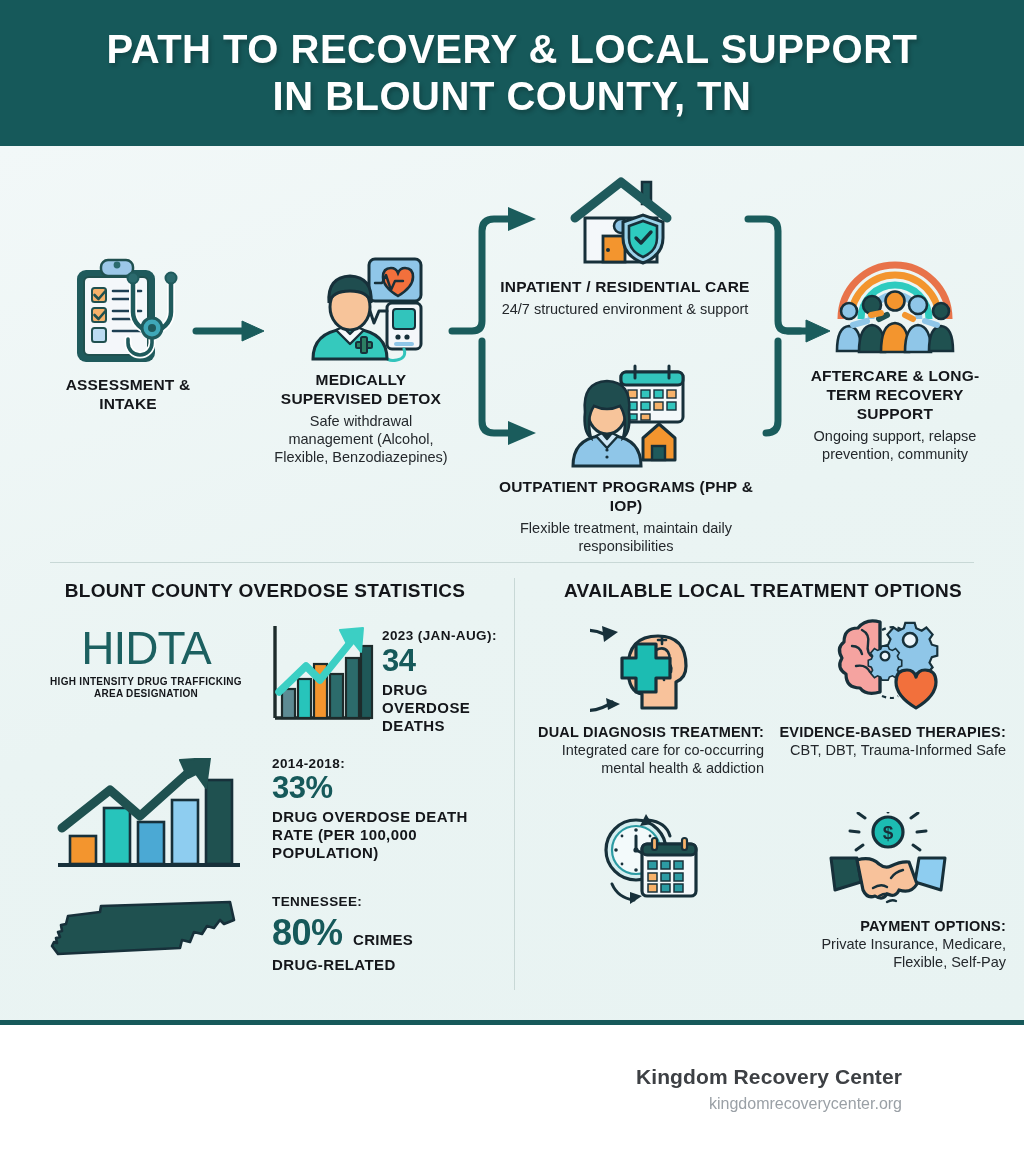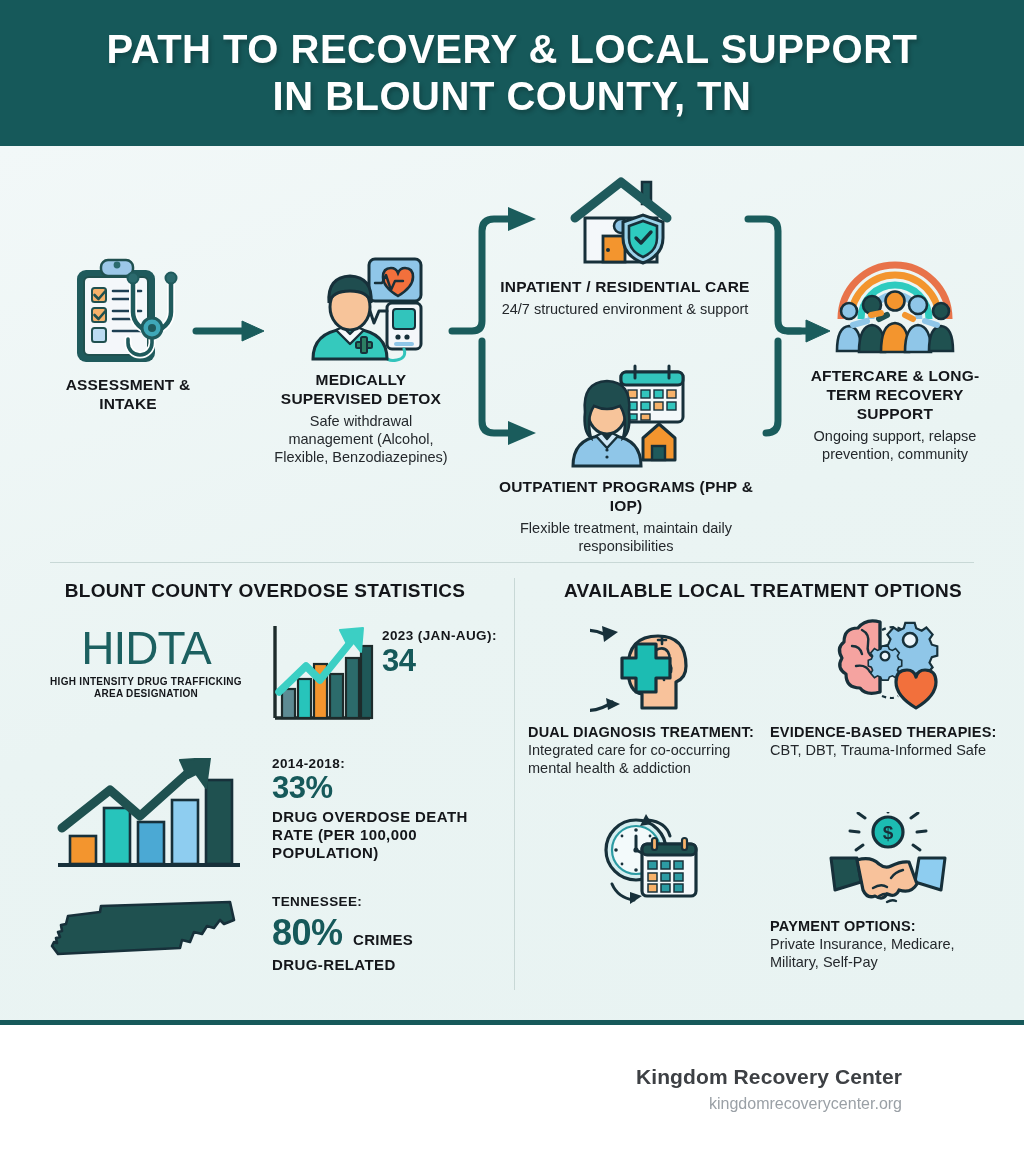--- a/index.html
+++ b/index.html
@@ -135,21 +135,21 @@
   #options {
     position: absolute; left: 528px; top: 612px;
     width: 478px; height: 390px;
     display: grid;
     grid-template-columns: 1fr 1fr;
     grid-template-rows: 1fr 1fr;
     column-gap: 6px; row-gap: 10px;
   }
   .option-card {
     display: flex; flex-direction: column; align-items: center;
-    text-align: left;
+    text-align: right;
   }
   .option-icon { display: block; }
   .option-text {
     margin-top: 6px; font-size: 14.5px; color: #24282c; line-height: 1.24;
   }
   .option-text b {
     color: #14161a; letter-spacing: 0.2px; text-transform: uppercase;
   }
 
   
@@ -375,20 +375,21 @@
       <rect x="68" y="54" width="13" height="44" fill="#2c6b6b"></rect>
       <rect x="84" y="38" width="13" height="60" fill="#2c6b6b"></rect>
       <rect x="99" y="26" width="11" height="72" fill="#1f5858"></rect>
     </g>
     <path d="M17,72 L44,46 L58,60 L92,18" fill="none" stroke="#3ccfc4" stroke-width="7.5" stroke-linecap="round" stroke-linejoin="round"></path>
     <polygon points="78,10 101,8 99,32 91,22 86,26" fill="#3ccfc4" stroke="#3ccfc4" stroke-width="2" stroke-linejoin="round"></polygon>
   </svg>
   <div id="stat2023-text">
     <div class="stat-label">2023 (JAN-AUG):</div>
     <div class="stat-big" style="margin-top:2px;">34</div>
+    <div class="stat-label" style="margin-top:4px;font-size:15px;">DRUG OVERDOSE DEATHS</div>
   </div>
 
   <svg id="stat33-chart" width="196" height="118" viewBox="0 0 196 118">
     <g stroke="#17303a" stroke-width="2.6">
       <rect x="22" y="78" width="26" height="28" fill="#f3952e"></rect>
       <rect x="56" y="50" width="26" height="56" fill="#27c4bb"></rect>
       <rect x="90" y="64" width="26" height="42" fill="#4ba9d4"></rect>
       <rect x="124" y="42" width="26" height="64" fill="#8ecdf0"></rect>
       <rect x="158" y="22" width="26" height="84" fill="#1f5150"></rect>
     </g>
@@ -527,21 +528,21 @@
         <path d="M28,48 q14,-4 22,4 q6,5 12,2 q10,-5 18,-4 l8,22 q-6,10 -18,6 q-3,8 -12,4 q-4,7 -12,2 q-8,3 -12,-6 z" fill="#f8c29b" stroke="#17303a" stroke-width="3.2" stroke-linejoin="round"></path>
         <g fill="none" stroke="#17303a" stroke-width="2.4" stroke-linecap="round">
           <path d="M44,76 q8,-5 14,-1"></path>
           <path d="M50,84 q7,-4 12,-1"></path>
           <path d="M58,90 q5,-3 9,-1"></path>
           <path d="M74,58 q-8,2 -12,8"></path>
         </g>
       </svg>
       <div class="option-text">
         <b>PAYMENT OPTIONS:</b><br>
-        <span>Private Insurance, Medicare, Military, Self-Pay</span>
+        <span>Private Insurance, Medicare, Flexible, Self-Pay</span>
       </div>
     </div>
   </div>
 
   <div id="footer">
     <div id="footer-name">Kingdom Recovery Center</div>
     <div id="footer-url">kingdomrecoverycenter.org</div>
   </div>
 
 </div>

